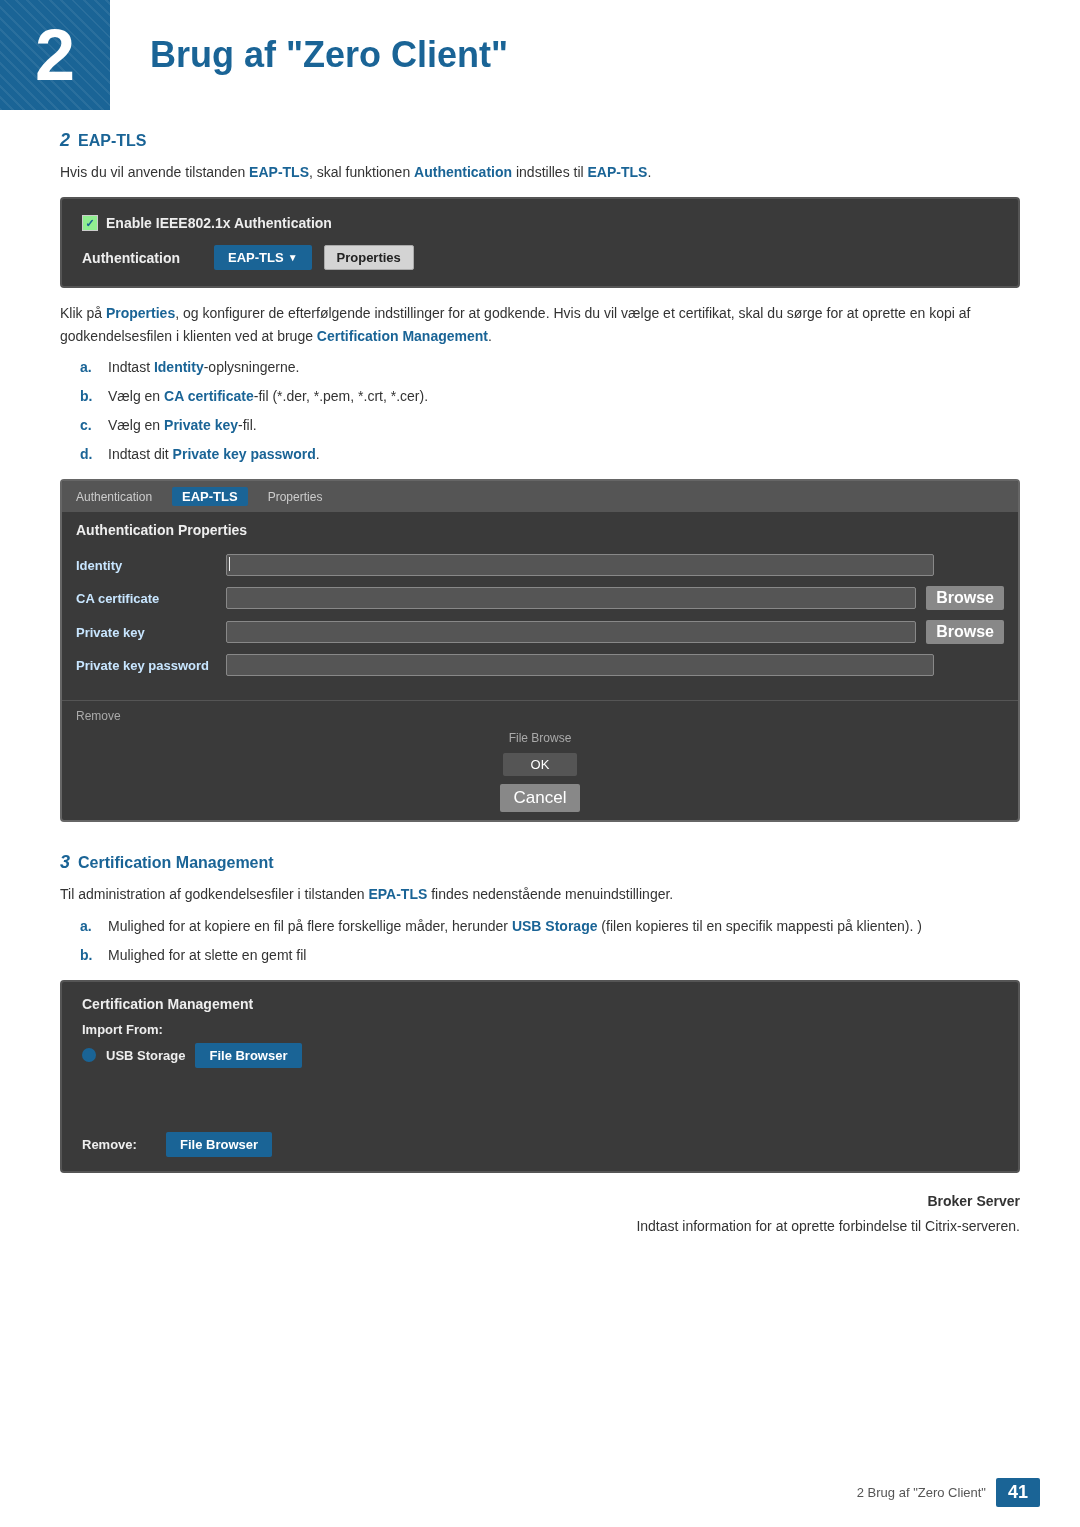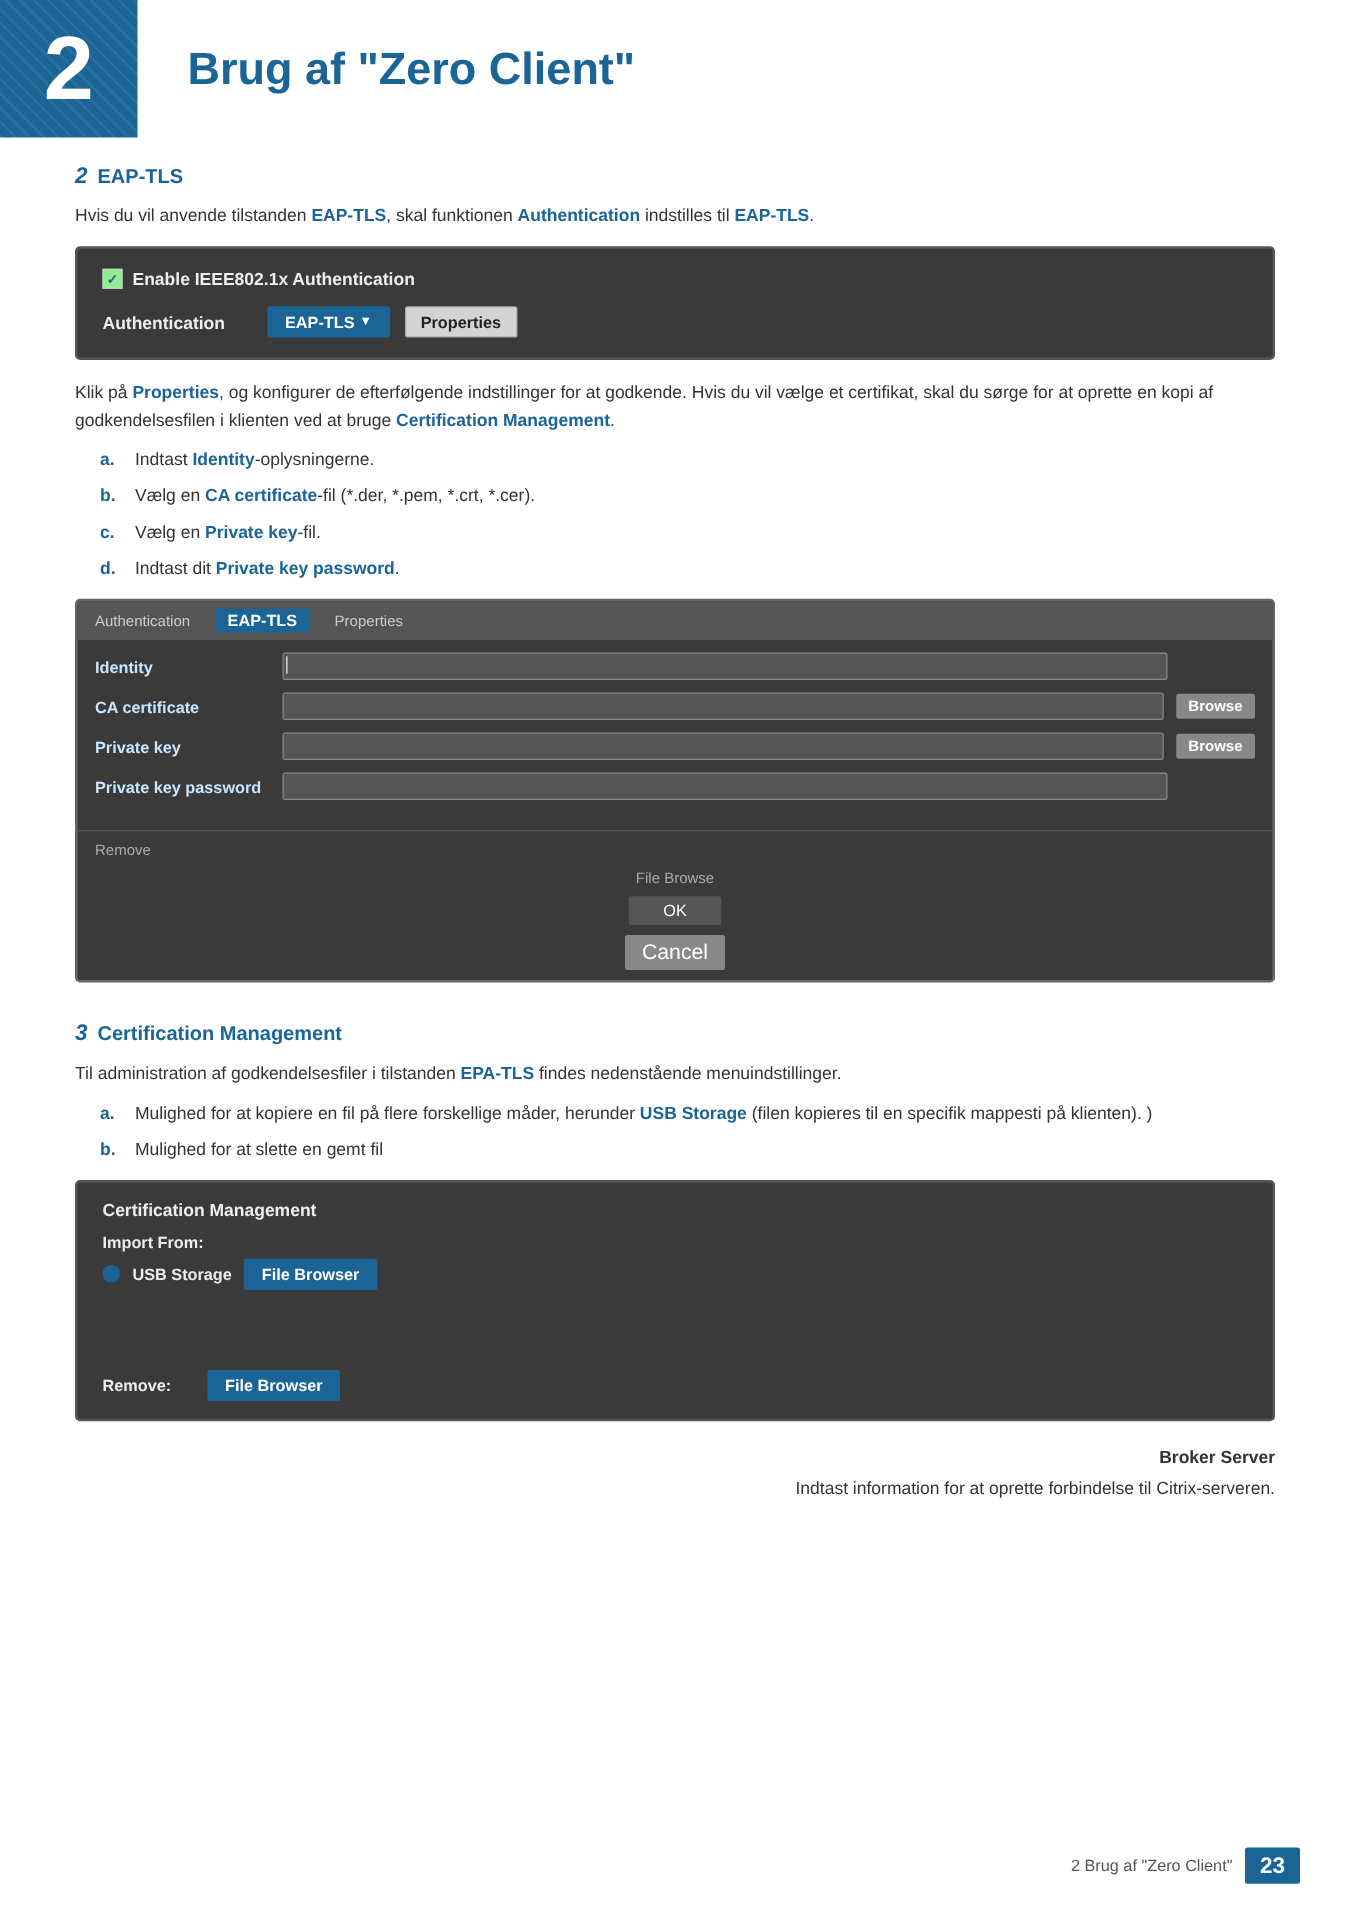--- a/index.html
+++ b/index.html
@@ -232,21 +232,21 @@
       height: 22px;
       background: #555;
       border: 1px solid #888;
       border-radius: 2px;
     }
     .dialog-browse-btn {
       background: #888;
       color: #fff;
       border: none;
       padding: 3px 10px;
-      font-size: 12px;
+      font-size: 16px;
       font-weight: bold;
       cursor: pointer;
       border-radius: 2px;
     }
     .dialog-footer {
       display: flex;
       justify-content: flex-end;
       align-items: center;
       padding: 8px 14px;
       gap: 8px;
@@ -448,20 +448,21 @@
     </ul>
 
     <div class="auth-props-dialog">
       <div class="dialog-topbar">
         <div class="dialog-topbar-left">
           <span>Authentication</span>
           <span style="background:#1a6496; color:#fff; padding:2px 10px; border-radius:2px; font-size:13px; font-weight:bold;">EAP-TLS</span>
           <span>Properties</span>
         </div>
       </div>
+      <div class="dialog-title-bar">Authentication Properties</div>
       <div class="dialog-body">
 
         <div class="dialog-field-row">
           <span class="dialog-field-label">Identity</span>
           <div class="dialog-field-input" style="position:relative;">
             <div class="identity-input-cursor"></div>
           </div>
           <div style="width:60px;"></div>
         </div>
 
@@ -533,14 +534,14 @@
     <div class="broker-section">
       <div class="broker-title">Broker Server</div>
       <p>Indtast information for at oprette forbindelse til Citrix-serveren.</p>
     </div>
   </div>
 
 </div>
 
 <div class="page-footer">
   <span>2 Brug af "Zero Client"</span>
-  <div class="footer-page-box">23</div>
+  <div class="footer-page-box">41</div>
 </div>
 
 </body></html>

